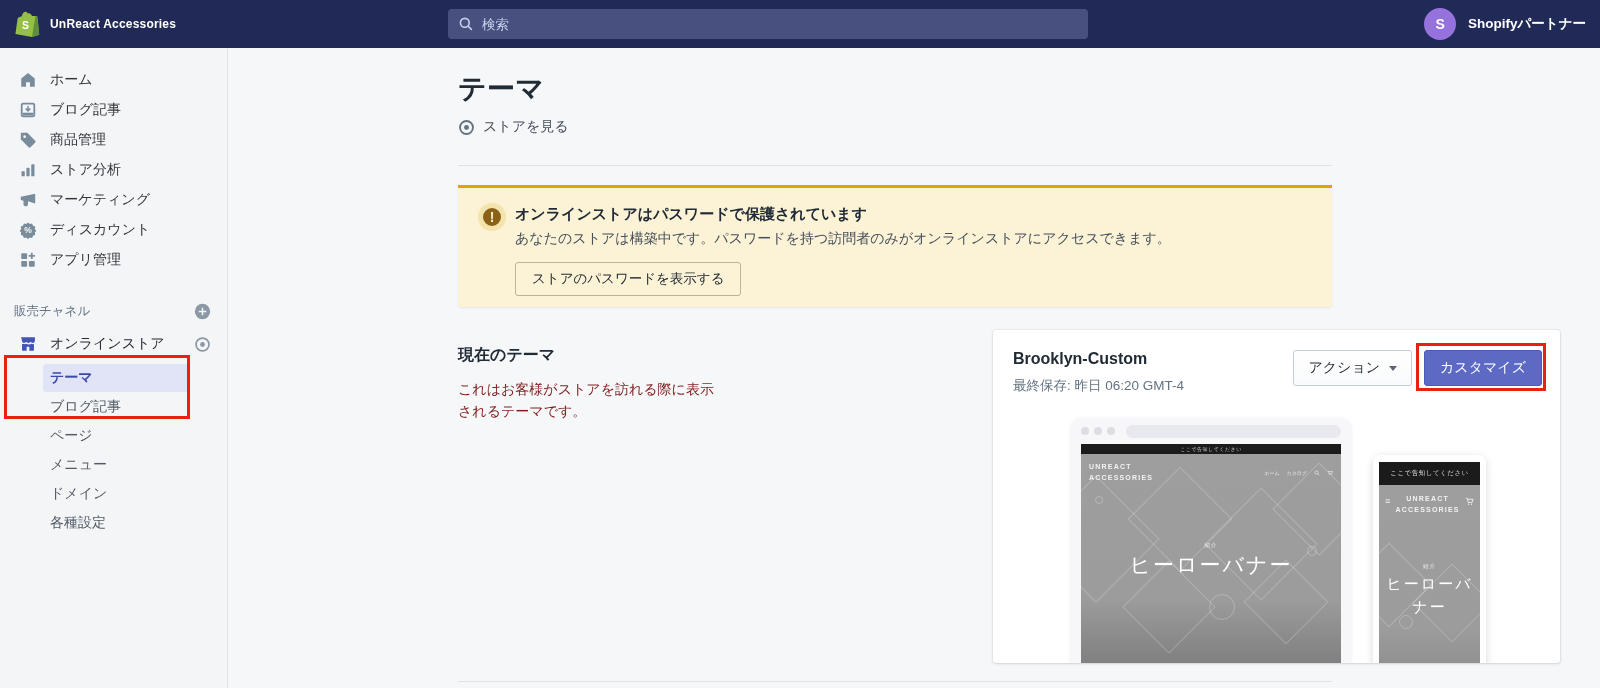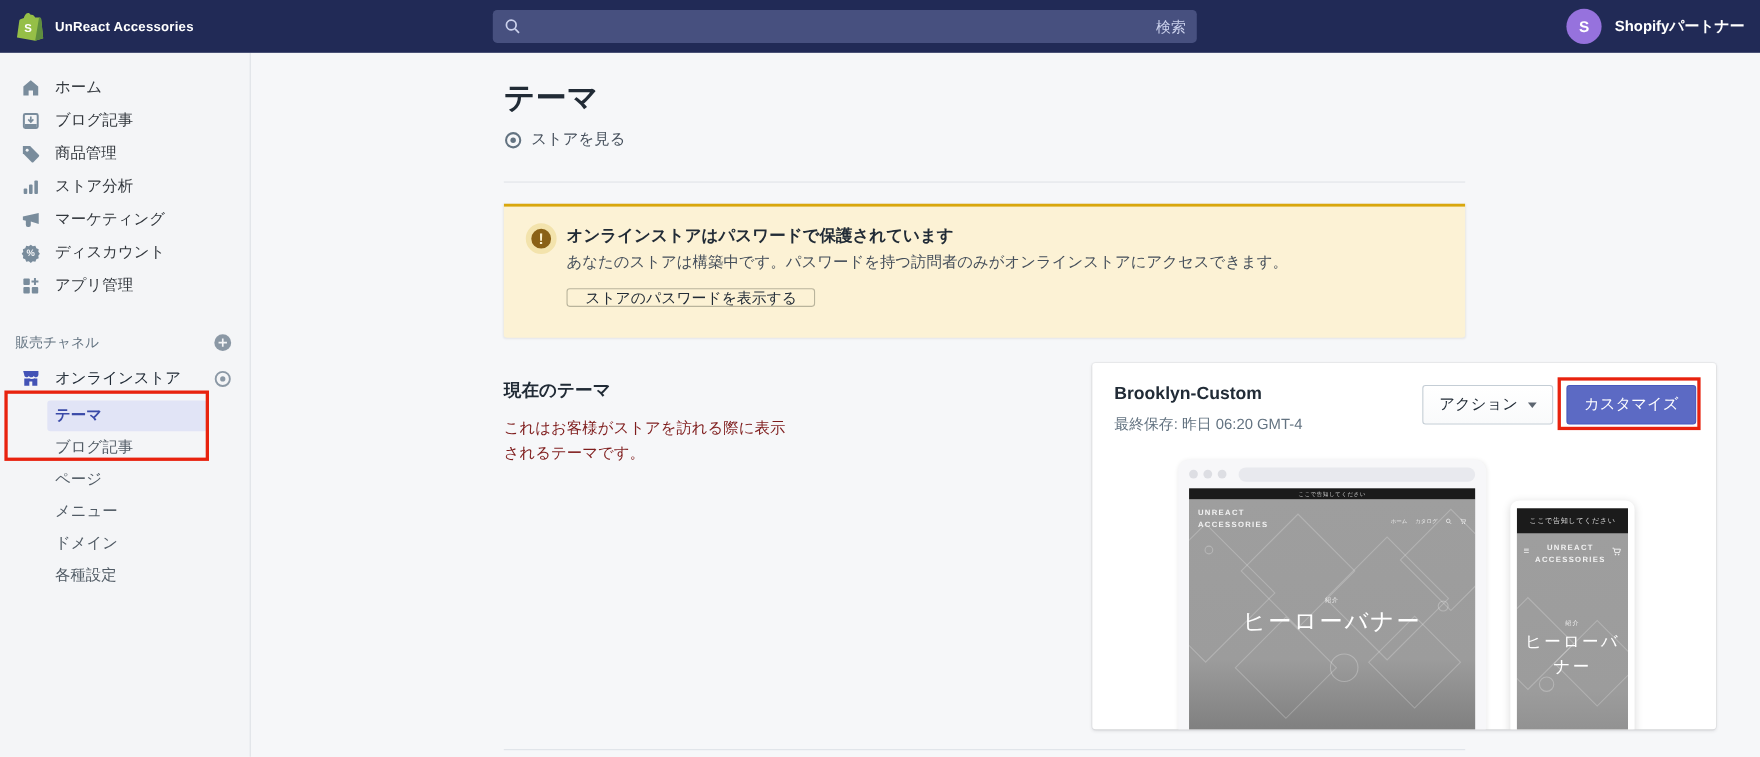--- a/index.html
+++ b/index.html
@@ -5,21 +5,21 @@
   * { margin:0; padding:0; box-sizing:border-box; }
   html,body { width:1600px; height:688px; overflow:hidden; }
   body { font-family:"Liberation Sans","DejaVu Sans",sans-serif; background:#f6f7f9; color:#212b36; }
   svg { display:block; }
 
   
   .topbar { position:absolute; top:0; left:0; width:1600px; height:48px; background:#212a56; z-index:30; }
   .topbar-left { position:absolute; left:14px; top:0; height:48px; display:flex; align-items:center; gap:10px; }
   .store-name { color:#fff; font-size:12px; font-weight:bold; letter-spacing:.2px; }
   .search-wrap { position:absolute; left:448px; top:9px; width:640px; height:30px; background:#47507f; border-radius:4px; display:flex; align-items:center; padding:0 10px; gap:8px; }
-  .search-wrap input { background:transparent; border:none; outline:none; color:#e6e9f7; font-size:13.5px; width:100%; font-family:inherit;text-align:right; }
+  .search-wrap input { background:transparent; border:none; outline:none; color:#e6e9f7; font-size:13.5px; width:100%; font-family:inherit; }
   .search-wrap input::placeholder { color:#cbd1ec; opacity:1; }
   .topbar-right { position:absolute; right:14px; top:0; height:48px; display:flex; align-items:center; gap:12px; }
   .avatar { width:32px; height:32px; border-radius:50%; background:#9672dd; color:#fff; font-size:14px; font-weight:bold; display:flex; align-items:center; justify-content:center; }
   .user-name { color:#fff; font-size:13.5px; font-weight:bold; }
 
   
   .sidebar { position:absolute; top:48px; left:0; width:228px; bottom:0; background:#f4f5f7; border-right:1px solid #dfe2e7; z-index:10; }
   .nav-item { display:flex; align-items:center; gap:13px; height:30px; padding-left:19px; cursor:pointer; }
   .nav-item .ic { width:18px; height:18px; color:#798c9c; flex:0 0 18px; }
   .nav-item .lbl { font-size:14px; color:#32373d; }
@@ -47,21 +47,21 @@
   .view-store .ic { width:17px; height:17px; color:#637381; }
   .view-store .lbl { font-size:14px; color:#454f5b; }
   .hr1 { position:absolute; left:230px; top:117px; width:874px; height:1px; background:#dfe3e8; }
   .hr2 { position:absolute; left:230px; top:633px; width:874px; height:1px; background:#dfe3e8; }
 
   
   .banner { position:absolute; left:230px; top:137px; width:874px; height:122px; background:#fcf2d5; border-top:3px solid #d9a70d; border-radius:0 0 3px 3px; box-shadow:0 1px 2px rgba(22,29,37,.08); }
   .banner-icon { position:absolute; left:20px; top:15px; width:28px; height:28px; border-radius:50%; background:#8a6116; border:5px solid #f3e3ac; color:#fcf1cd; font-size:14px; font-weight:bold; display:flex; align-items:center; justify-content:center; line-height:1; }
   .banner-title { position:absolute; left:57px; top:17px; font-size:15px; font-weight:bold; color:#212b36; }
   .banner-body { position:absolute; left:57px; top:42px; font-size:14px; color:#454f5b; }
-  .banner-btn { position:absolute; left:57px; top:74px; height:17px; padding:0 16px; background:transparent; border:1px solid #b9b49c; border-radius:3px; font-size:13.5px; color:#212b36; font-family:inherit; cursor:pointer; display:flex; align-items:center; }
+  .banner-btn { position:absolute; left:57px; top:74px; height:34px; padding:0 16px; background:transparent; border:1px solid #b9b49c; border-radius:3px; font-size:13.5px; color:#212b36; font-family:inherit; cursor:pointer; display:flex; align-items:center; }
 
   
   .section-title { position:absolute; left:230px; top:297px; font-size:16px; font-weight:bold; color:#212b36; }
   .section-desc { position:absolute; left:230px; top:330px; width:270px; font-size:14px; line-height:1.6; color:#7f1d1d; }
 
   
   .card { position:absolute; left:765px; top:282px; width:567px; height:333px; background:#fff; border-radius:3px; box-shadow:0 0 0 1px rgba(63,63,68,.05), 0 1px 3px rgba(63,63,68,.15); overflow:hidden; }
   .card-head { position:absolute; left:20px; right:18px; top:20px; display:flex; justify-content:space-between; }
   .theme-name { font-size:16px; font-weight:bold; color:#212b36; }
   .theme-saved { margin-top:9px; font-size:13.5px; color:#637381; }

